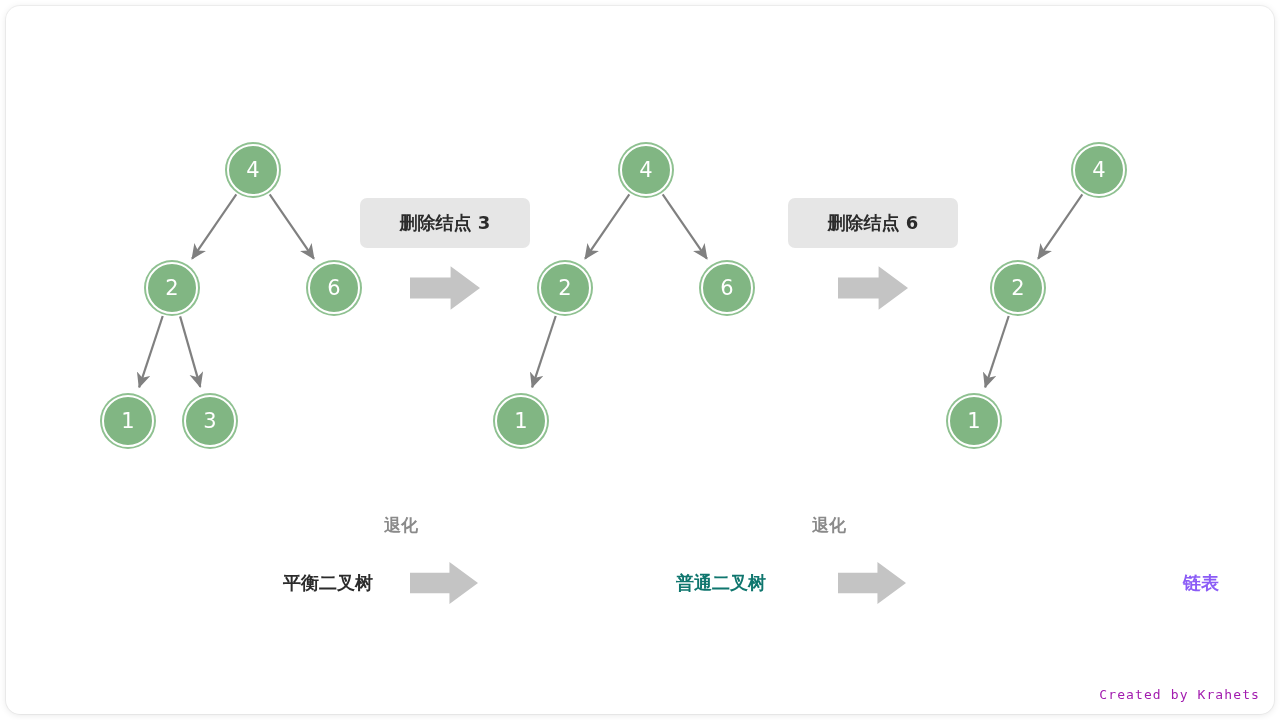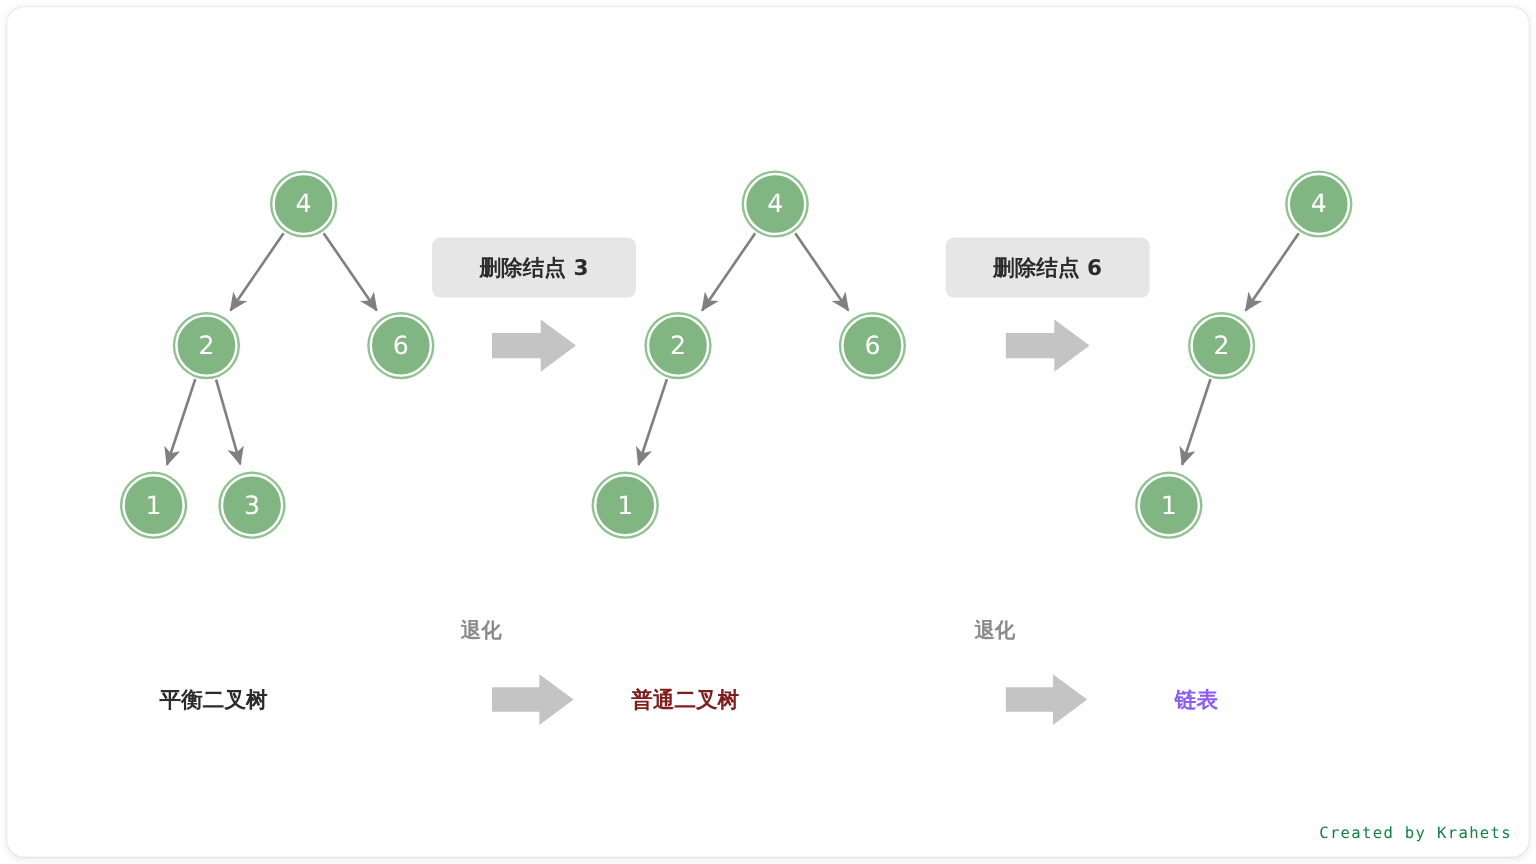--- a/index.html
+++ b/index.html
@@ -79,38 +79,38 @@
     box-sizing: border-box;
     font-family: "DejaVu Sans", "Liberation Sans", sans-serif;
     text-align: right;
   }
   .caption {
     position: absolute;
     color: #2b2b2b;
     font-size: 18px;
     font-weight: bold;
     white-space: nowrap;
-    text-align: left;
+    text-align: right;
     font-family: "DejaVu Sans", "Liberation Sans", sans-serif;
   }
   .small-caption {
     position: absolute;
     color: #8a8a8a;
     font-size: 17px;
     font-weight: bold;
     white-space: nowrap;
     text-align: left;
     font-family: "DejaVu Sans", "Liberation Sans", sans-serif;
   }
   .block-arrow {
     position: absolute;
   }
   .watermark {
     position: absolute;
-    color: #15803d;
+    color: #a21caf;
     font-size: 13px;
     letter-spacing: 1.1px;
     white-space: nowrap;
     font-family: "DejaVu Sans Mono", "Liberation Mono", monospace;
   }
 </style>
 </head>
 <body>
 
 <div id="canvas">
@@ -168,20 +168,20 @@
               <path d="M0,16 L58,16 L58,0 L100,31 L58,62 L58,46 L0,46 Z" fill="#c4c4c4"></path>
             </svg></div>
           <div class="small-caption" style="left: 806px; top: 508px; width: 120px; color: rgb(138, 138, 138);">退化</div>
           <div class="block-arrow" style="left: 832px; top: 553px; width: 68px; height: 48px;"><svg width="68" height="48" viewBox="0 0 100 62">
               <path d="M0,16 L58,16 L58,0 L100,31 L58,62 L58,46 L0,46 Z" fill="#c4c4c4"></path>
             </svg></div>
         </div>
 
       <div id="captions-layer">
           <div class="caption" style="left: 127px; top: 565px; width: 240px; color: rgb(43, 43, 43);">平衡二叉树</div>
-          <div class="caption" style="left: 520px; top: 565px; width: 240px; color: #7f1d1d;">普通二叉树</div>
+          <div class="caption" style="left: 520px; top: 565px; width: 240px; color: #0f766e;">普通二叉树</div>
           <div class="caption" style="left: 973px; top: 565px; width: 240px; color: #8b5cf6;">链表</div>
         </div>
 
       <div class="watermark" style="right:26px; bottom:24px;">Created by Krahets</div>
     </div>
   </div>
 </div>
 
 </body></html>

